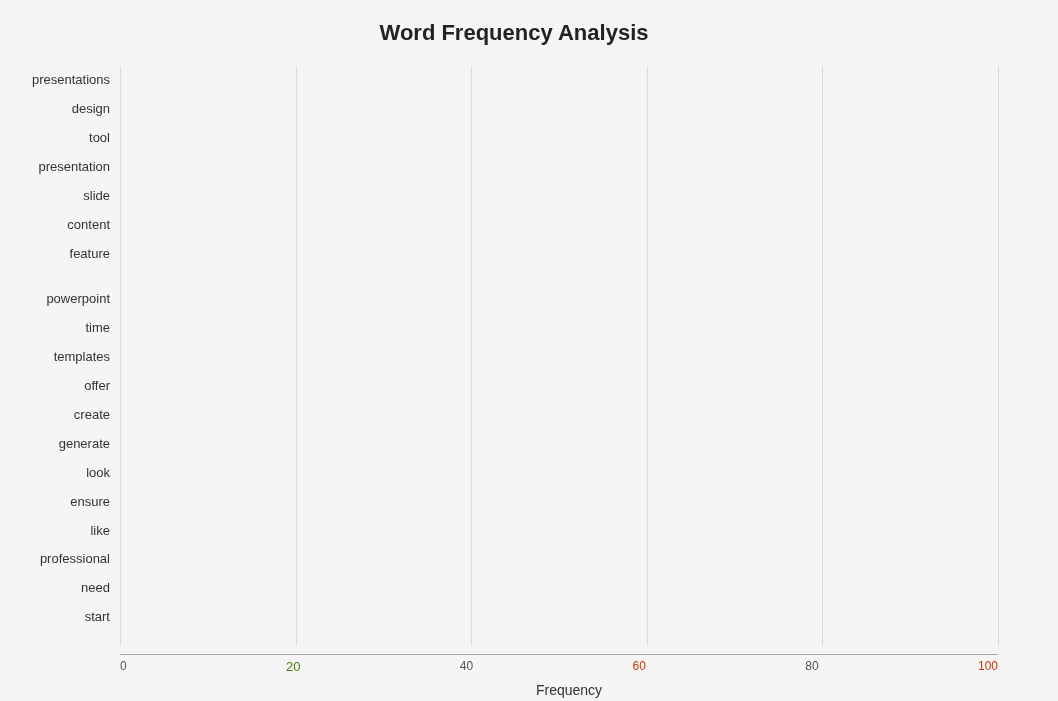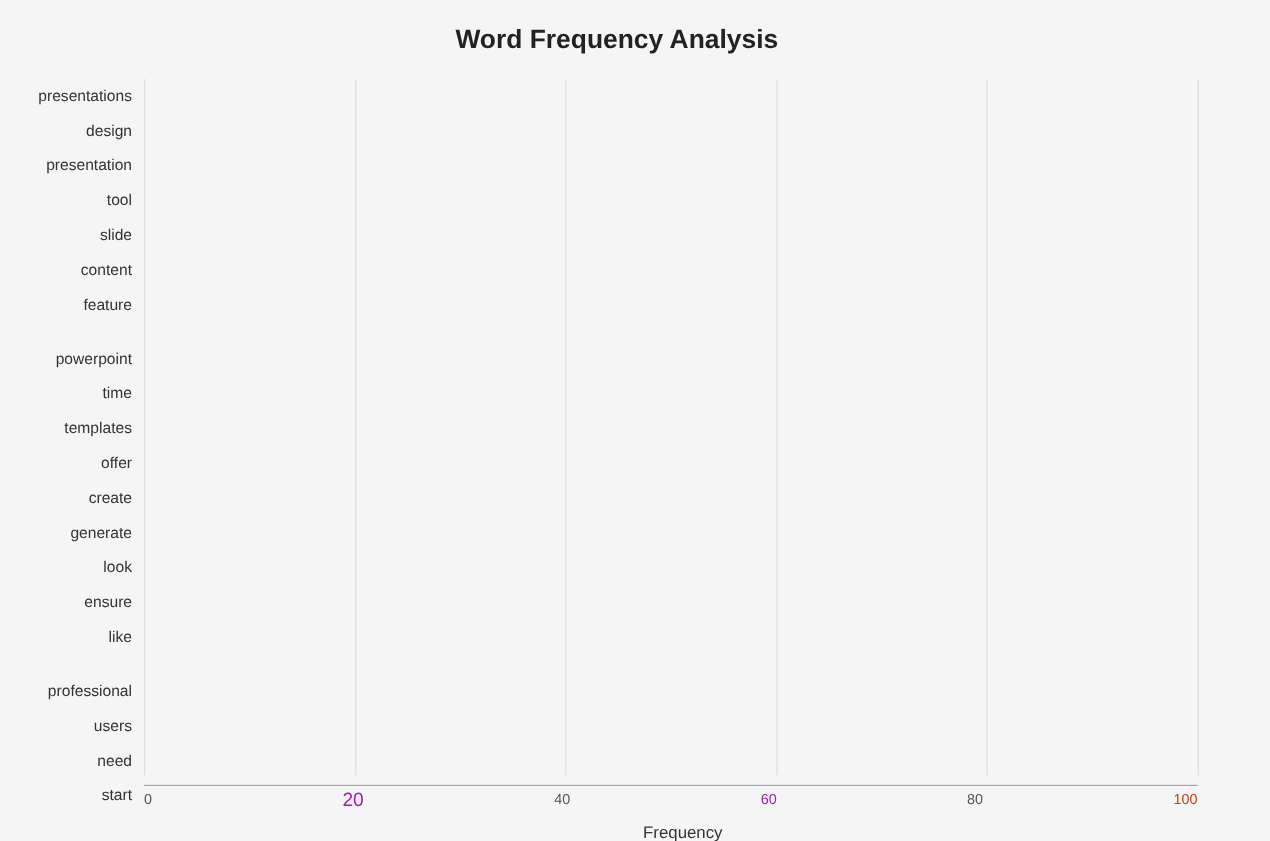--- a/index.html
+++ b/index.html
@@ -97,29 +97,29 @@
           <div class="bar-fill" style="width: 98%; background-color: rgb(13, 27, 75); height: 100%; position: relative; z-index: 1;"></div>
         </div>
       </div>
       <div class="bar-row" style="position: relative; height: 27px; margin-bottom: 2px;">
         <div class="bar-label">design</div>
         <div style="margin-left: 110px; margin-right: 20px; height: 22px; position: relative; top: 2px;">
           <div class="bar-fill" style="width: 96%; background-color: rgb(13, 27, 75); height: 100%; position: relative; z-index: 1;"></div>
         </div>
       </div>
       <div class="bar-row" style="position: relative; height: 27px; margin-bottom: 2px;">
+        <div class="bar-label">tool</div>
+        <div style="margin-left: 110px; margin-right: 20px; height: 22px; position: relative; top: 2px;">
+          <div class="bar-fill" style="width: 82%; background-color: rgb(45, 53, 97); height: 100%; position: relative; z-index: 1;"></div>
+        </div>
+      </div>
+      <div class="bar-row" style="position: relative; height: 27px; margin-bottom: 2px;">
         <div class="bar-label">presentation</div>
         <div style="margin-left: 110px; margin-right: 20px; height: 22px; position: relative; top: 2px;">
           <div class="bar-fill" style="width: 61%; background-color: rgb(74, 82, 114); height: 100%; position: relative; z-index: 1;"></div>
-        </div>
-      </div>
-      <div class="bar-row" style="position: relative; height: 27px; margin-bottom: 2px;">
-        <div class="bar-label">tool</div>
-        <div style="margin-left: 110px; margin-right: 20px; height: 22px; position: relative; top: 2px;">
-          <div class="bar-fill" style="width: 82%; background-color: rgb(45, 53, 97); height: 100%; position: relative; z-index: 1;"></div>
         </div>
       </div>
       <div class="bar-row" style="position: relative; height: 27px; margin-bottom: 2px;">
         <div class="bar-label">slide</div>
         <div style="margin-left: 110px; margin-right: 20px; height: 22px; position: relative; top: 2px;">
           <div class="bar-fill" style="width: 59%; background-color: rgb(74, 82, 114); height: 100%; position: relative; z-index: 1;"></div>
         </div>
       </div>
       <div class="bar-row" style="position: relative; height: 27px; margin-bottom: 2px;">
         <div class="bar-label">content</div>
@@ -174,36 +174,30 @@
         <div style="margin-left: 110px; margin-right: 20px; height: 22px; position: relative; top: 2px;">
           <div class="bar-fill" style="width: 27%; background-color: rgb(176, 168, 130); height: 100%; position: relative; z-index: 1;"></div>
         </div>
       </div>
       <div class="bar-row" style="position: relative; height: 27px; margin-bottom: 2px; text-decoration: underline;">
         <div class="bar-label">ensure</div>
         <div style="margin-left: 110px; margin-right: 20px; height: 22px; position: relative; top: 2px;">
           <div class="bar-fill" style="width: 25%; background-color: rgb(176, 168, 130); height: 100%; position: relative; z-index: 1;"></div>
         </div>
       </div>
-      <div class="bar-row" style="position: relative; height: 27px; margin-bottom: 18px;">
+      <div class="bar-row" style="position: relative; height: 27px; margin-bottom: 1px;">
         <div class="bar-label">like</div>
         <div style="margin-left: 110px; margin-right: 20px; height: 22px; position: relative; top: 2px;">
           <div class="bar-fill" style="width: 24%; background-color: rgb(176, 168, 130); height: 100%; position: relative; z-index: 1;"></div>
         </div>
       </div>
       <div class="bar-row" style="position: relative; height: 27px; margin-bottom: 2px;">
         <div class="bar-label">professional</div>
         <div style="margin-left: 110px; margin-right: 20px; height: 22px; position: relative; top: 2px;">
           <div class="bar-fill" style="width: 24%; background-color: rgb(176, 168, 130); height: 100%; position: relative; z-index: 1;"></div>
-        </div>
-      </div>
-      <div class="bar-row" style="position: relative; height: 27px; margin-bottom: 2px;">
-        <div class="bar-label">users</div>
-        <div style="margin-left: 110px; margin-right: 20px; height: 22px; position: relative; top: 2px;">
-          <div class="bar-fill" style="width: 22%; background-color: rgb(176, 168, 130); height: 100%; position: relative; z-index: 1;"></div>
         </div>
       </div>
       <div class="bar-row" style="position: relative; height: 27px; margin-bottom: 2px;">
         <div class="bar-label">need</div>
         <div style="margin-left: 110px; margin-right: 20px; height: 22px; position: relative; top: 2px;">
           <div class="bar-fill" style="width: 22%; background-color: rgb(176, 168, 130); height: 100%; position: relative; z-index: 1;"></div>
         </div>
       </div>
       <div class="bar-row" style="position: relative; height: 27px; margin-bottom: 2px;">
         <div class="bar-label">start</div>
@@ -211,22 +205,22 @@
           <div class="bar-fill" style="width: 21%; background-color: rgb(176, 168, 130); height: 100%; position: relative; z-index: 1;"></div>
         </div>
       </div>
     </div>
 
   <div class="x-axis" id="x-axis-container">
     <div style="position:relative; width:100%;">
       <div style="height:1px; background:#aaa; width:100%;"></div>
       <div class="x-ticks" id="x-ticks-container" style="display: flex; justify-content: space-between; width: 100%; margin-top: 4px;">
           <div class="x-tick" style="font-size: 12px; color: rgb(85, 85, 85);">0</div>
-          <div class="x-tick" style="font-size: 16px; color: #a21caf;">20</div>
+          <div class="x-tick" style="font-size: 13px; color: #4d7c0f;">20</div>
           <div class="x-tick" style="font-size: 12px; color: rgb(85, 85, 85);">40</div>
-          <div class="x-tick" style="font-size: 12px; color: #a21caf;">60</div>
+          <div class="x-tick" style="font-size: 12px; color: #c2410c;">60</div>
           <div class="x-tick" style="font-size: 12px; color: rgb(85, 85, 85);">80</div>
           <div class="x-tick" style="font-size: 12px; color: #c2410c;">100</div>
         </div>
     </div>
   </div>
   <div class="x-axis-label">Frequency</div>
 </div>
 
 </body></html>

